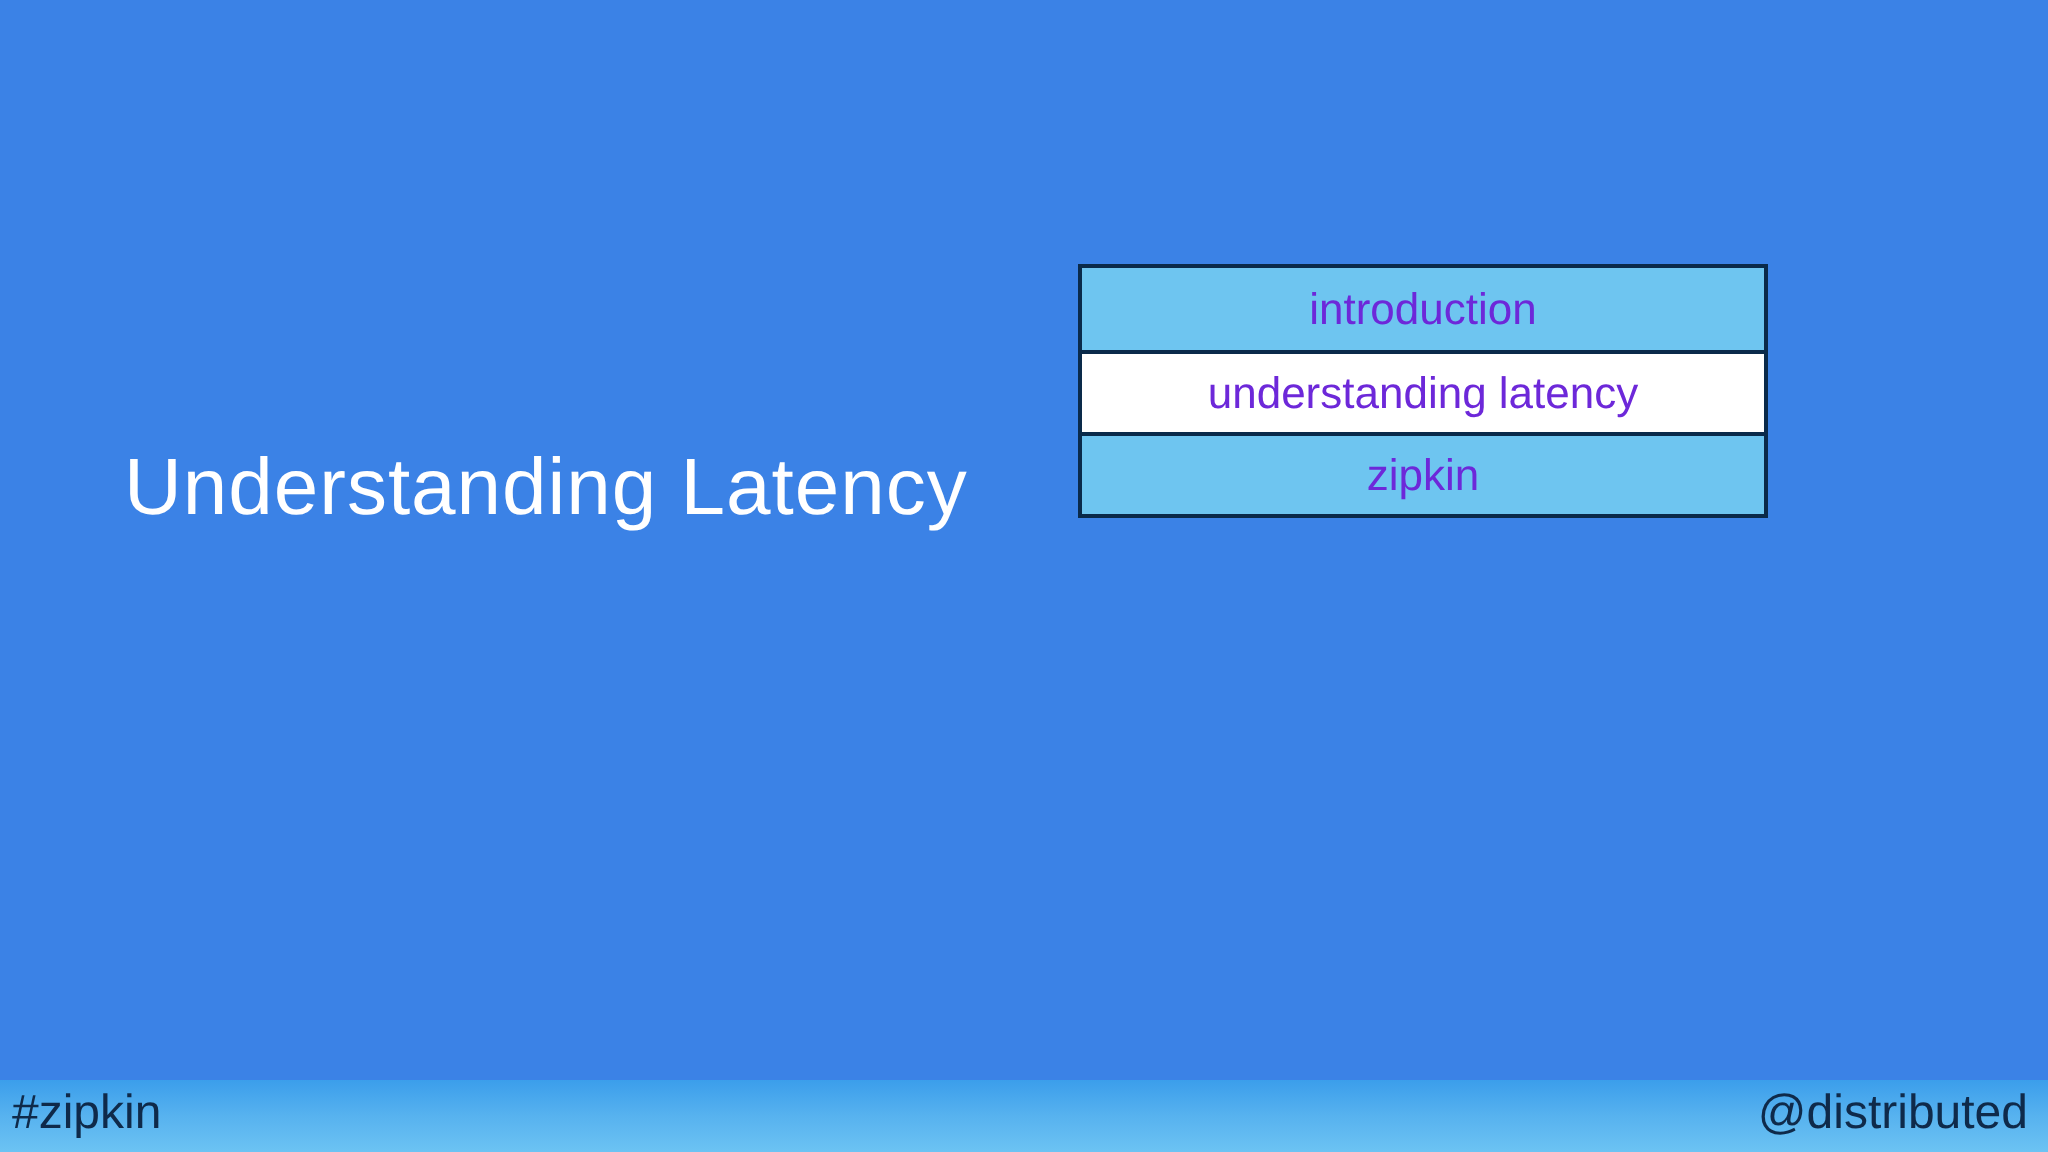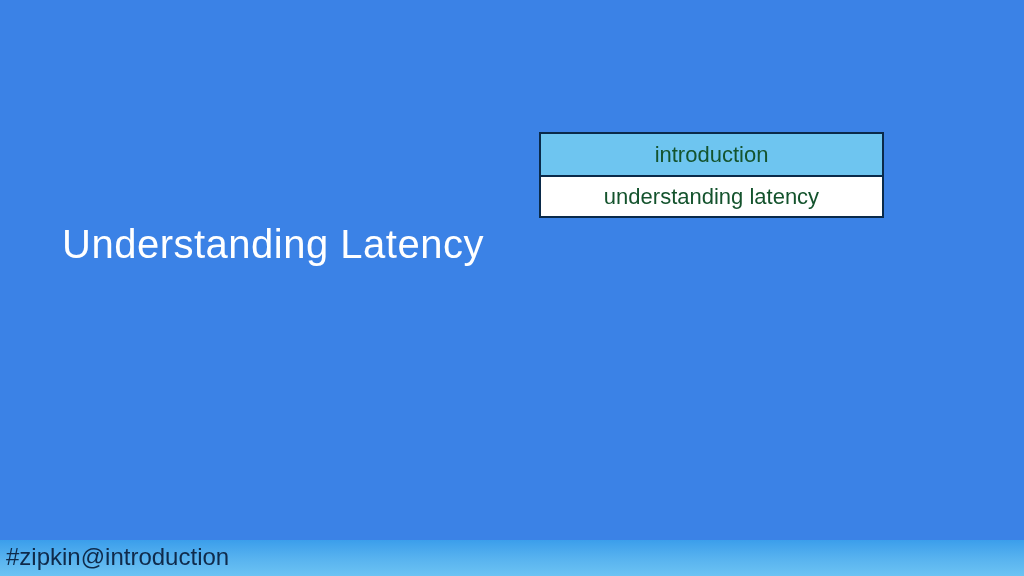--- a/index.html
+++ b/index.html
@@ -24,49 +24,50 @@
     top: 132px;
     width: 345px;
     border: 2px solid #0a2a4a;
   }
   .agenda-item {
     height: 41px;
     display: flex;
     align-items: center;
     justify-content: center;
     font-size: 22px;
-    color: #14532d;
+    color: #6d28d9;
     border-top: 2px solid #0a2a4a;
     background: #6ec5f0;
   }
   .agenda-item:first-child { border-top: none; }
   .agenda-item.active { background: #ffffff; }
   .footer {
     position: absolute;
     left: 0;
     bottom: 0;
     width: 100%;
     height: 36px;
     background: linear-gradient(to bottom, #3b9eeb 0%, #57b2ef 50%, #6cc3f3 100%);
     display: flex;
     align-items: center;
-    justify-content: flex-start;
+    justify-content: space-between;
     padding: 0 10px 2px 6px;
     color: #0f2a4a;
     font-size: 24px;
   }
   .footer .left { }
   .footer .right { }
 </style>
 </head>
 <body>
 
 <div class="title">Understanding Latency</div>
 
 <div class="agenda">
   <div class="agenda-item">introduction</div>
   <div class="agenda-item active">understanding latency</div>
+  <div class="agenda-item">zipkin</div>
 </div>
 
 <div class="footer">
   <span class="left">#zipkin</span>
-  <span class="right">@introduction</span>
+  <span class="right">@distributed</span>
 </div>
 
 </body></html>

